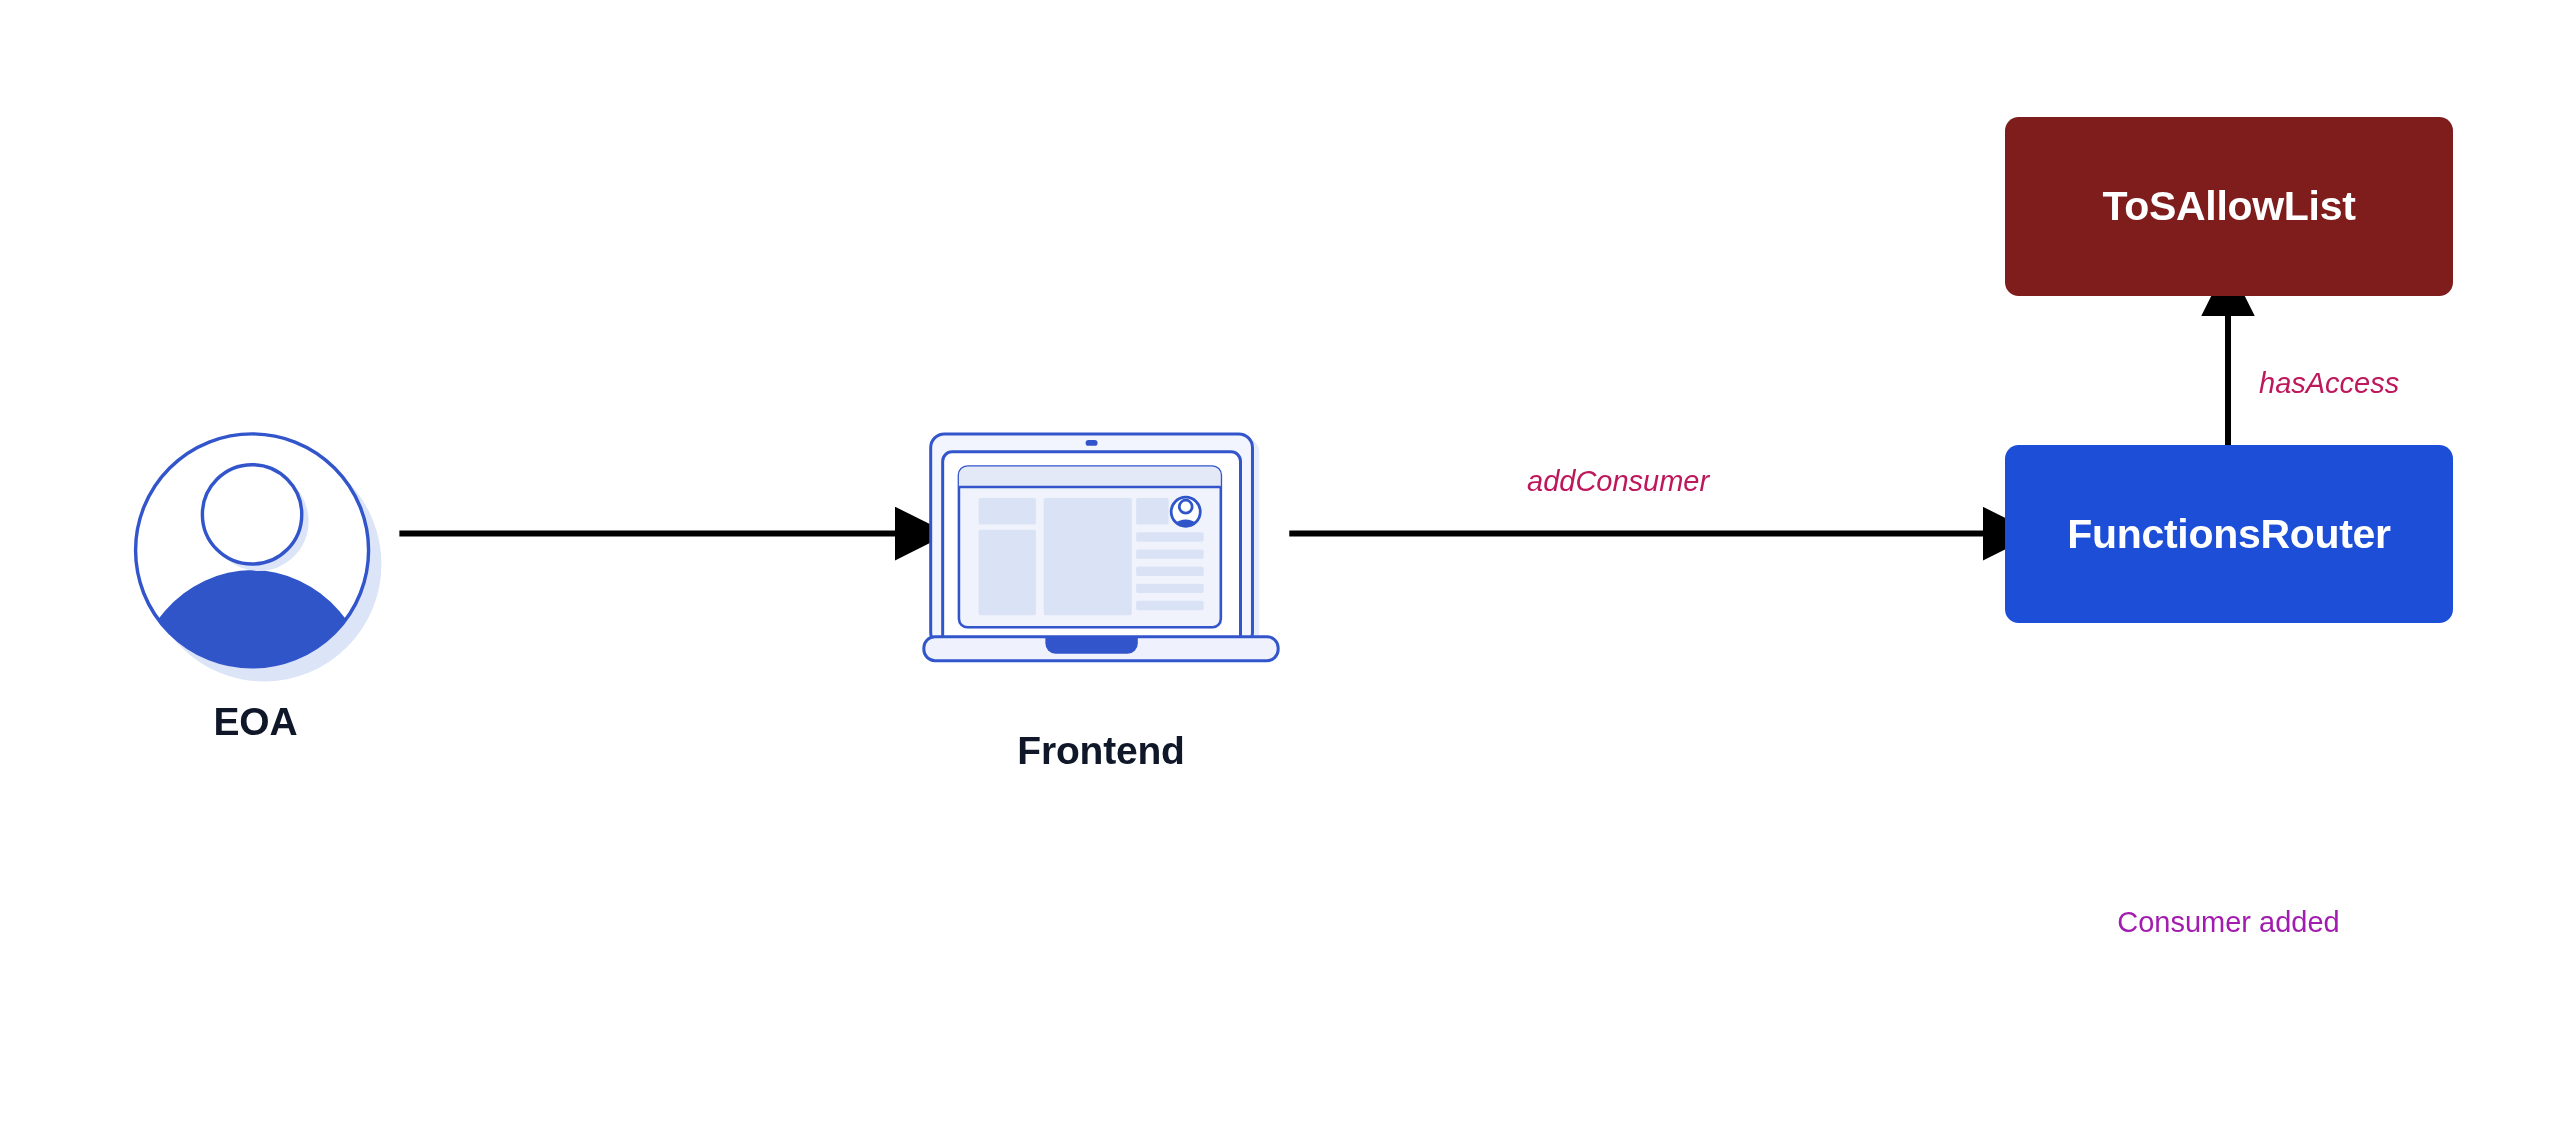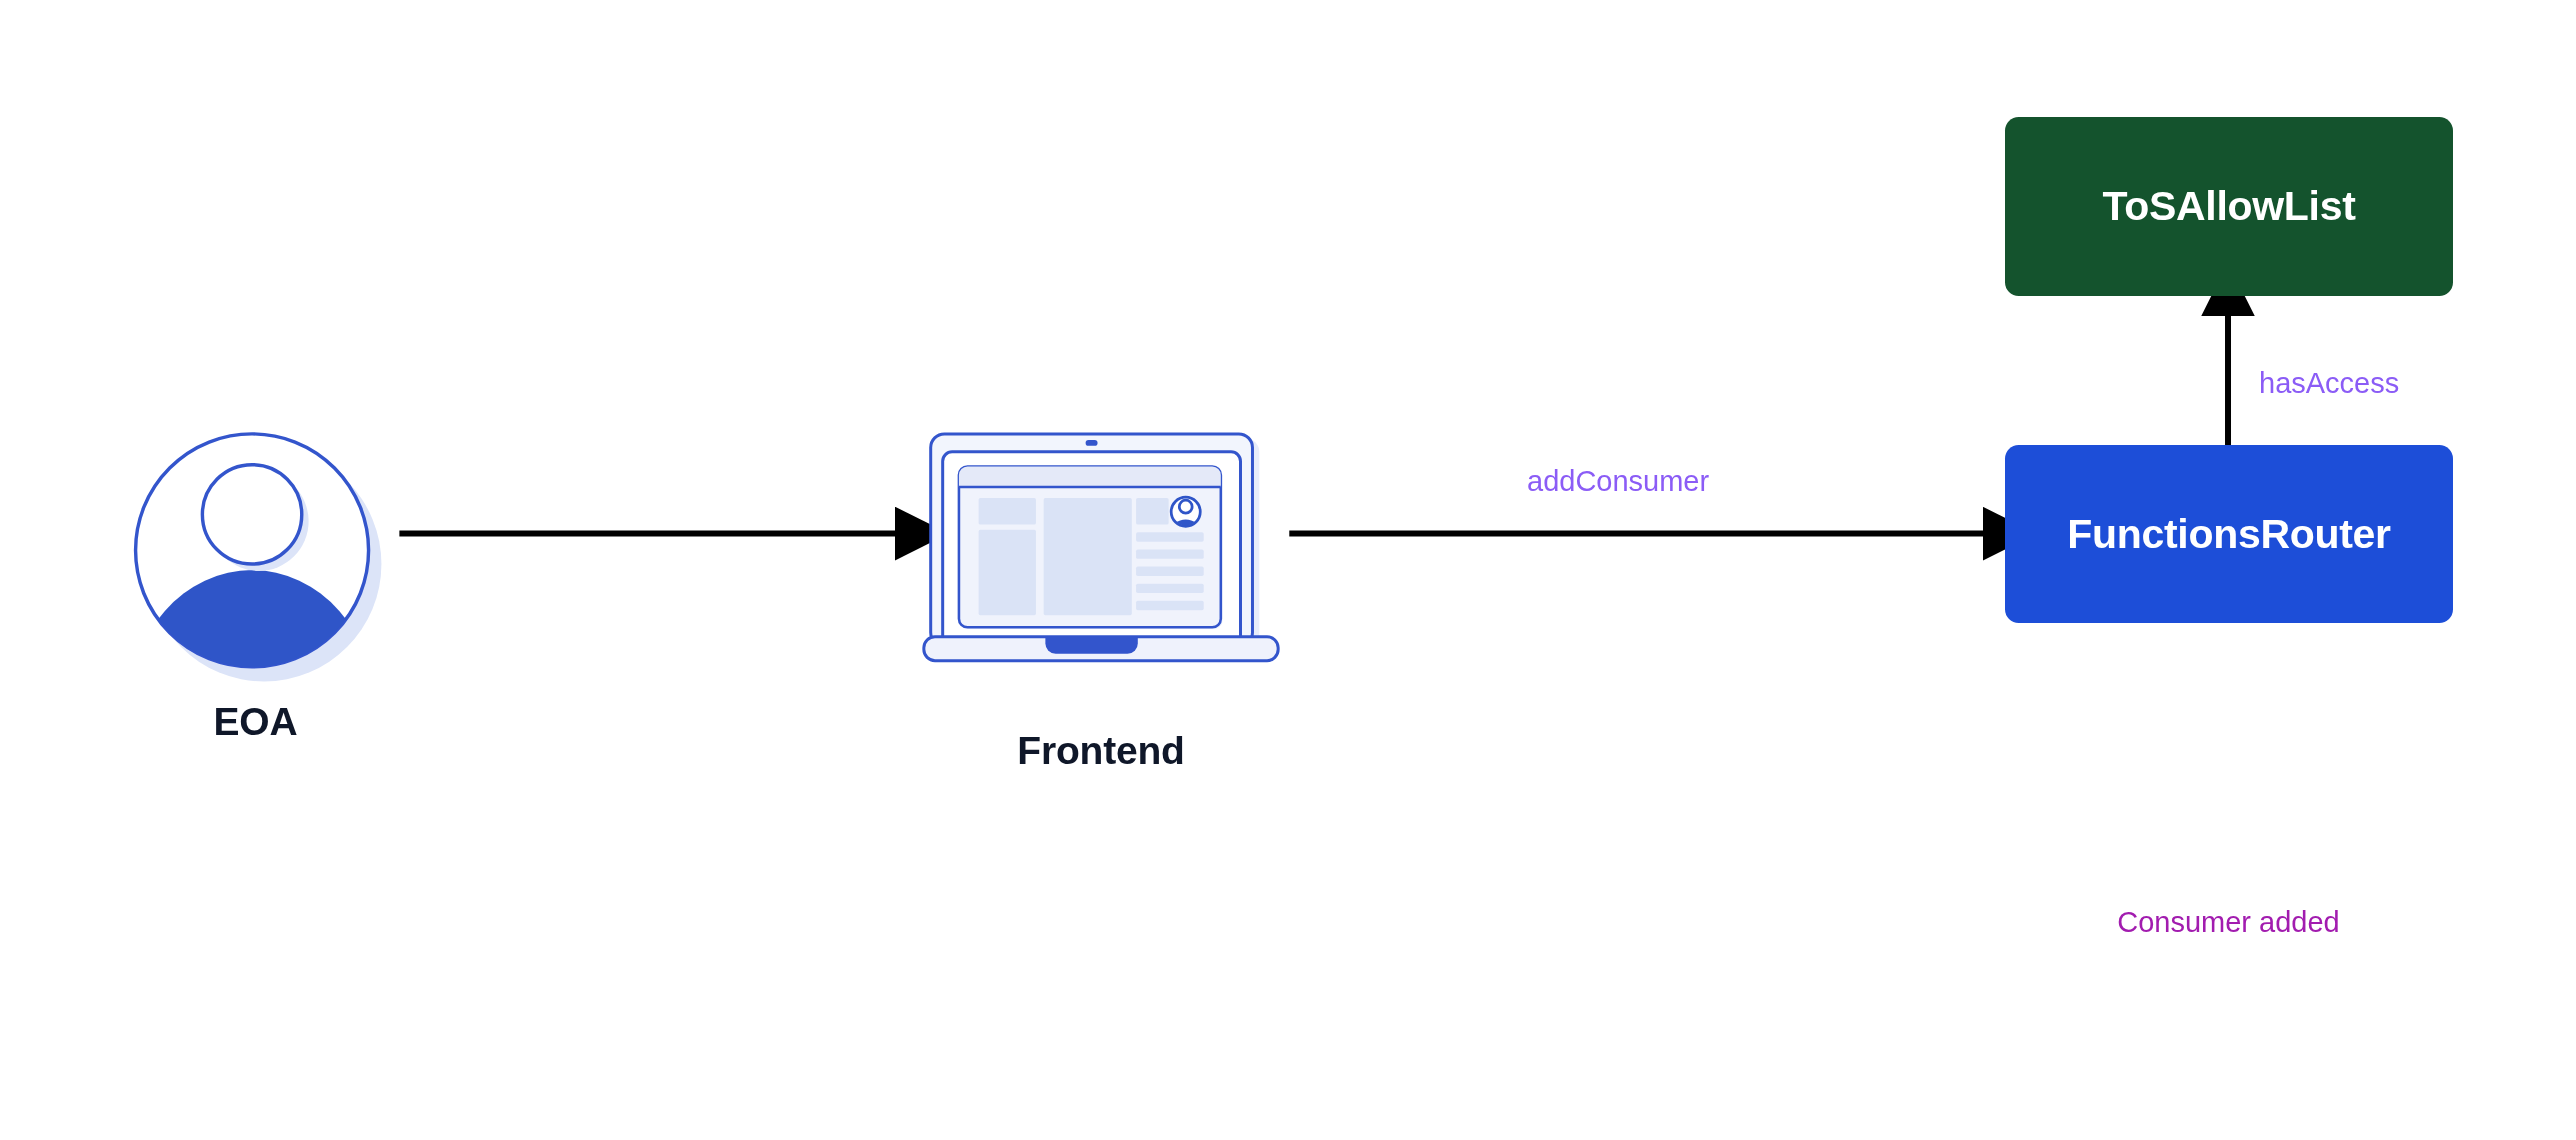--- a/index.html
+++ b/index.html
@@ -51,26 +51,27 @@
     font-weight: 700;
     letter-spacing: -0.2px;
     line-height: 1;
     white-space: nowrap;
     font-family: "Liberation Sans", sans-serif;
   }
 
   
   .edge-label {
     position: absolute;
-    color: #8b5cf6;
+    color: #be185d;
     font-size: 29px;
     font-weight: 400;
     line-height: 1;
     white-space: nowrap;
     font-family: "Liberation Sans", sans-serif;
+    font-style: italic;
   }
 
   
   .note-caption {
     position: absolute;
     color: #a21caf;
     font-size: 29px;
     font-weight: 400;
     line-height: 1;
     white-space: nowrap;
@@ -189,21 +190,21 @@
         </g>
         <circle cx="314" cy="93" r="7.5" fill="#FFFFFF" stroke="#2F55C8" stroke-width="3.2"></circle>
       </g>
 
       <rect x="8" y="245" width="414" height="28" rx="13" fill="#EFF2FC" stroke="#3355CC" stroke-width="3.5"></rect>
       <path d="M150 245 h108 v8 a12 12 0 0 1 -12 12 h-84 a12 12 0 0 1 -12 -12 z" fill="#3355CC"></path>
     </svg>
   </div>
   <div class="actor-caption" style="left:917px; top:702px; width:368px;margin-top:29px;">Frontend</div>
 
-  <div class="contract-box" style="left:2005px; top:117px; width:448px; height:179px; background:#14532d;">
+  <div class="contract-box" style="left:2005px; top:117px; width:448px; height:179px; background:#7f1d1d;">
     <span class="contract-label">ToSAllowList</span>
   </div>
 
   <div class="contract-box" style="left:2005px; top:445px; width:448px; height:178px; background:#1d4ed8;">
     <span class="contract-label">FunctionsRouter</span>
   </div>
 
   <div class="edge-label" style="left:1527px; top:467px;">addConsumer</div>
 
   <div class="edge-label" style="left:2259px; top:369px;">hasAccess</div>

